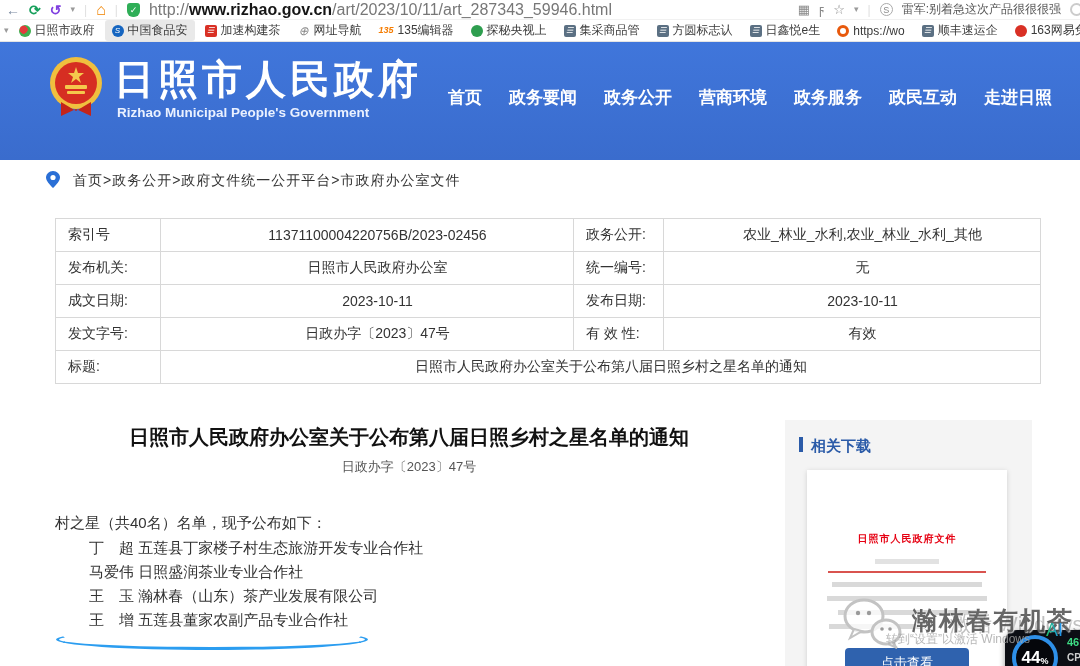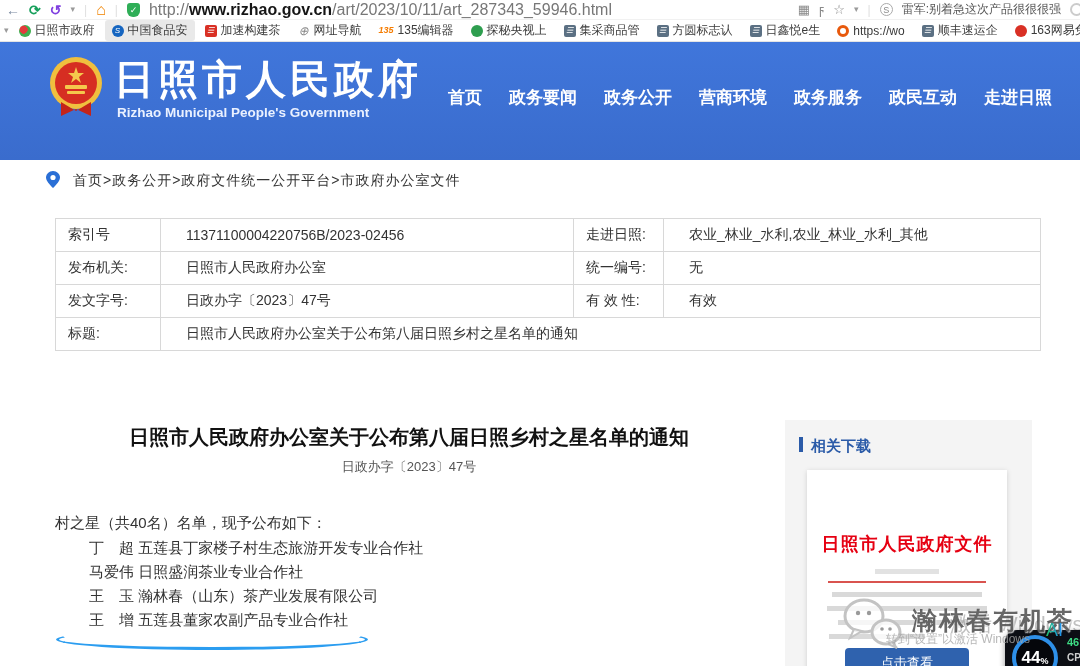--- a/index.html
+++ b/index.html
@@ -57,41 +57,41 @@
 
   
   .crumbbar { position:absolute; top:160px; left:0; width:1080px; height:42px; background:#fff;
               display:flex; align-items:center; padding-left:46px; }
   .crumb { margin-left:13px; font-size:14px; color:#333; letter-spacing:1px; }
 
   
   .meta { position:absolute; left:55px; top:218px; width:985px; border-collapse:collapse;
           table-layout:fixed; font-size:14px; color:#333; }
   .meta td { border:1px solid #d8d8d8; height:33px; padding:0 4px 0 12px; overflow:hidden; }
-  .meta td.val { padding-left:25px; }
+  .meta td.val { padding-left:25px;text-align:center; }
 
   
   .article { position:absolute; left:55px; top:424px; width:708px; }
   .a-title { text-align:center; font-size:20px; font-weight:bold; color:#111; line-height:26px; }
   .a-doc { text-align:center; font-size:13px; color:#555; margin-top:8px; }
   .a-body { margin-top:34px; font-size:15px; color:#333; }
   .a-body .l { line-height:26px; }
   .indent { text-indent:2em; }
   .names .n { line-height:24px; padding-left:34px; }
   .marker { position:absolute; left:56px; top:629px; width:312px; height:21px;
             border:3px solid #2b9df0; border-top-color:transparent; border-radius:50%; }
 
   
   .sidebar { position:absolute; left:785px; top:420px; width:247px; height:246px; background:#f4f4f4; }
   .sb-head { display:flex; align-items:flex-start; margin:17px 0 0 14px; }
   .sb-bar { width:4px; height:15px; background:#2b5ba8; }
   .sb-title { margin-left:8px; font-size:15px; font-weight:bold; color:#2b5ba8; }
   .doc-card { position:absolute; left:22px; top:50px; width:200px; height:222px; background:#fff;
               box-shadow:0 1px 5px rgba(0,0,0,0.15); }
-  .dc-head { margin-top:62px; text-align:center; color:#e60012; font-weight:bold; font-size:18px;
+  .dc-head { margin-top:62px; text-align:center; color:#e60012; font-weight:bold; font-size:10px;
              font-family:"Liberation Serif", serif; letter-spacing:1px; }
   .dc-meta { width:64px; height:5px; background:#e2e2e2; margin:13px auto 0; }
   .dc-line { width:158px; height:2px; background:#d9534f; margin:7px auto 0; }
   .dc-bar { height:5px; background:#d9d9d9; margin:9px auto 0; }
   .dc-btn { position:absolute; left:38px; top:178px; width:124px; height:30px; background:#2f62ae;
             color:#fff; font-size:13px; display:flex; align-items:center; justify-content:center;
             border-radius:4px; cursor:pointer; }
 
   
   .wm-wechat { position:absolute; left:840px; top:596px; z-index:8; }
@@ -229,28 +229,34 @@
   <colgroup>
       <col style="width:105px">
       <col style="width:413px">
       <col style="width:90px">
       <col style="width:377px">
     </colgroup>
   <tbody>
       <tr>
     <td>索引号</td>
     <td class="val">11371100004220756B/2023-02456</td>
-    <td>走进日照:</td>
+    <td>政务公开:</td>
     <td class="val">农业_林业_水利,农业_林业_水利_其他</td>
   </tr>
   <tr>
     <td>发布机关:</td>
     <td class="val">日照市人民政府办公室</td>
     <td>统一编号:</td>
     <td class="val">无</td>
+  </tr>
+  <tr>
+    <td>成文日期:</td>
+    <td class="val">2023-10-11</td>
+    <td>发布日期:</td>
+    <td class="val">2023-10-11</td>
   </tr>
   <tr>
     <td>发文字号:</td>
     <td class="val">日政办字〔2023〕47号</td>
     <td>有 效 性:</td>
     <td class="val">有效</td>
   </tr>
   <tr>
     <td>标题:</td>
     <td class="val" colspan="3">日照市人民政府办公室关于公布第八届日照乡村之星名单的通知</td>

